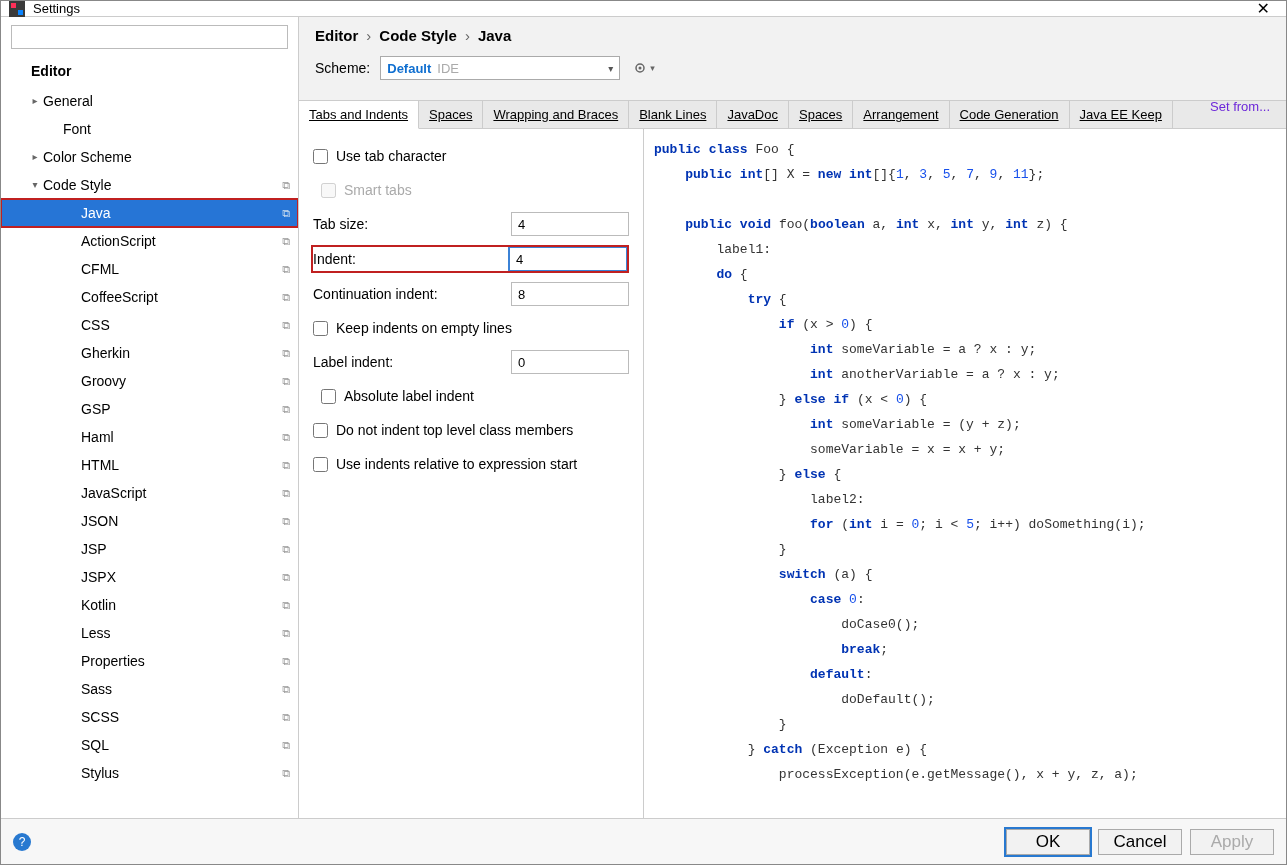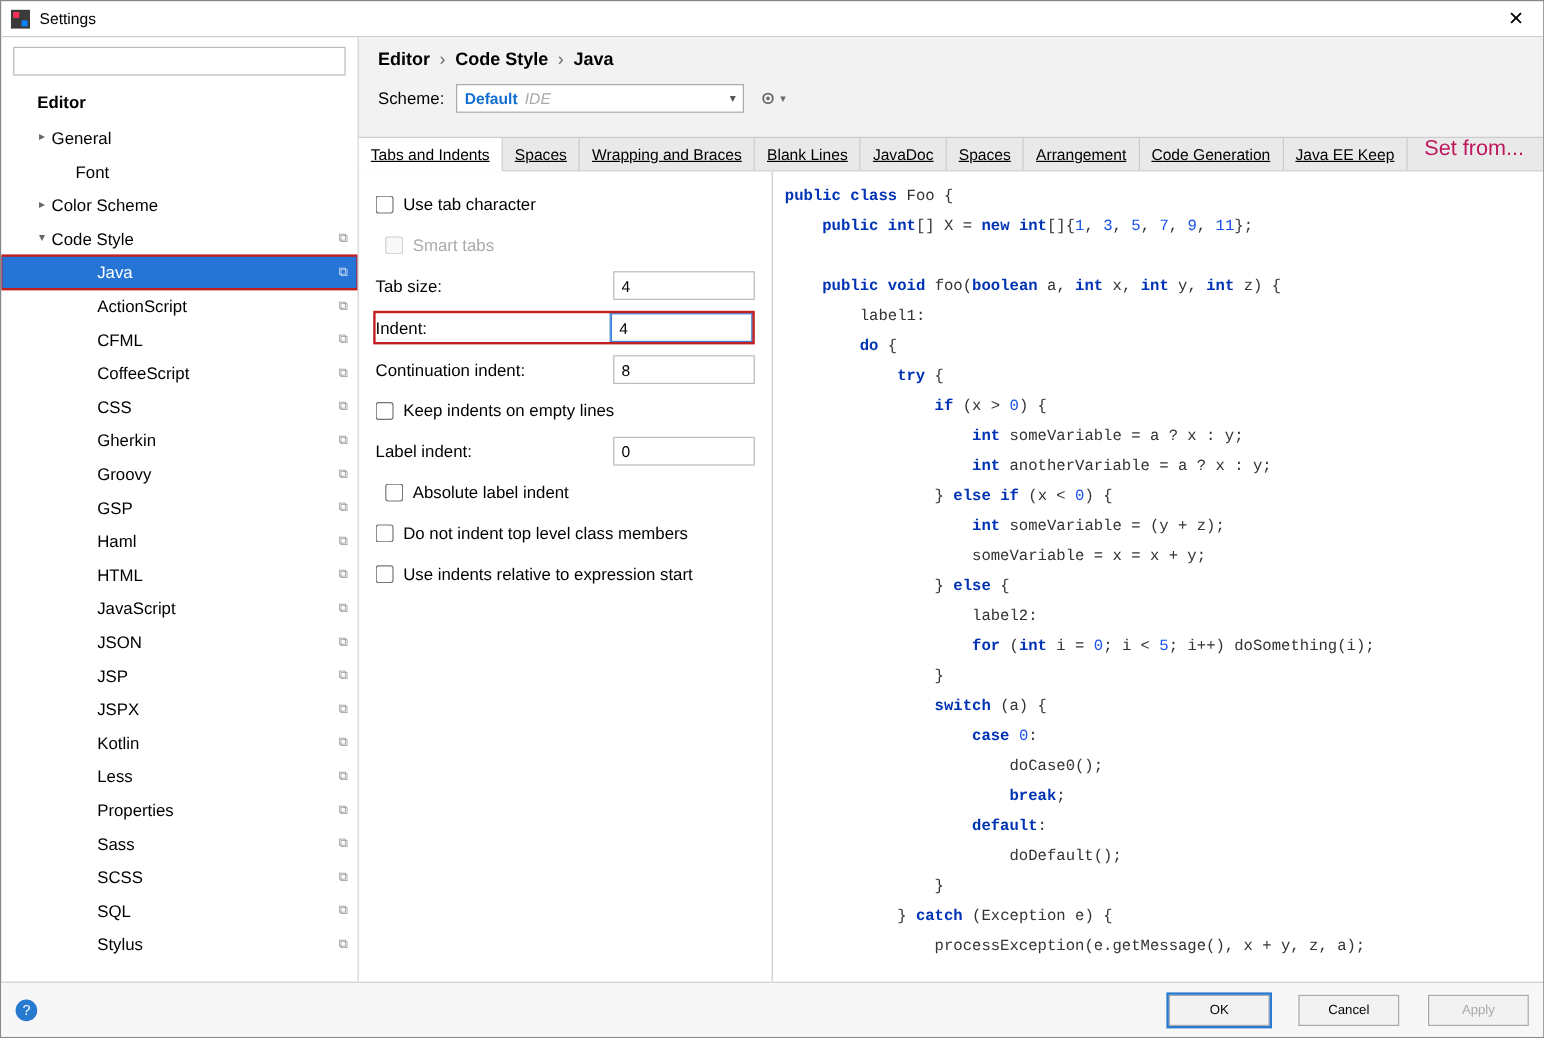--- a/index.html
+++ b/index.html
@@ -1,17 +1,17 @@
 <!DOCTYPE html>
 <html><head>
 <meta charset="utf-8">
 <style>
 * { box-sizing: border-box; margin: 0; padding: 0; }
 body { font-family: "Segoe UI", Arial, sans-serif; font-size: 13px; color: #000; background: #fff; width: 1287px; height: 865px; overflow: hidden; border: 1px solid #888; display: flex; flex-direction: column; }
-.titlebar { display: flex; align-items: center; height: 30px; padding: 0 8px; border-bottom: 1px solid #ccc; }
+.titlebar { display: flex; align-items: center; height: 16px; padding: 0 8px; border-bottom: 1px solid #ccc; }
 .titlebar .app-icon { width: 16px; height: 16px; margin-right: 8px; }
 .titlebar .title { flex: 1; font-size: 13px; }
 .titlebar .close { font-size: 16px; padding: 0 8px; cursor: pointer; }
 .main { display: flex; flex: 1; overflow: hidden; }
 .sidebar { width: 298px; border-right: 1px solid #ccc; display: flex; flex-direction: column; overflow: hidden; }
 .search-wrap { padding: 8px 10px 6px; }
 .search { width: 100%; height: 24px; border: 1px solid #bbb; padding: 0 4px 0 22px; background: #fff; position: relative; }
 .search-wrap { position: relative; }
 .search-icon { position: absolute; left: 14px; top: 13px; color: #888; font-size: 12px; pointer-events: none; }
 .tree { flex: 1; overflow: auto; padding-top: 4px; }
@@ -27,44 +27,44 @@
 .tree-item .copy-icon { color: #999; font-size: 11px; margin-left: 4px; }
 .tree-item.selected .copy-icon { color: #cde; }
 .content { flex: 1; display: flex; flex-direction: column; overflow: hidden; background: #f2f2f2; border-left: 0; }
 .content-header { padding: 10px 16px 6px; }
 .breadcrumb { font-size: 15px; font-weight: bold; display: flex; align-items: center; gap: 4px; }
 .breadcrumb .sep { color: #666; font-weight: normal; margin: 0 4px; }
 .scheme-row { display: flex; align-items: center; margin-top: 12px; margin-bottom: 8px; }
 .scheme-label { font-size: 14px; margin-right: 10px; }
 .scheme-select { width: 240px; height: 24px; border: 1px solid #aaa; background: #fff; display: flex; align-items: center; padding: 0 6px; position: relative; }
 .scheme-select .name { color: #106fd0; font-weight: bold; margin-right: 6px; }
-.scheme-select .ide { color: #aaa; font-style: italic; }
+.scheme-select .ide { color: #aaa; }
 .scheme-select .chev { position: absolute; right: 6px; color: #555; font-size: 10px; }
 .gear { margin-left: 12px; color: #666; cursor: pointer; display: flex; align-items: center; }
-.setfrom { position: absolute; right: 16px; top: 82px; color: #be185d; cursor: pointer; font-size: 18px; }
+.setfrom { position: absolute; right: 16px; top: 82px; color: #6d28d9; cursor: pointer; font-size: 13px; }
 .tabs { display: flex; border-top: 1px solid #ccc; border-bottom: 1px solid #ccc; background: #e9e9e9; margin-top: 6px; }
 .tab { padding: 6px 10px; border-right: 1px solid #ccc; cursor: pointer; font-size: 13px; white-space: nowrap; text-decoration: underline; }
 .tab.active { background: #fff; border-bottom: 1px solid #fff; margin-bottom: -1px; }
 .tab-body { flex: 1; display: flex; overflow: hidden; background: #fff; }
 .form-col { width: 344px; padding: 14px 14px 10px 14px; overflow: auto; }
 .form-row { display: flex; align-items: center; margin-bottom: 8px; min-height: 26px; }
 .form-row label.chk { display: flex; align-items: center; gap: 8px; font-size: 14px; }
 .form-row .chk input { width: 15px; height: 15px; }
 .form-row .indent { margin-left: 8px; }
 .form-row .txt-label { width: 210px; font-size: 14px; }
 .form-row .txt-input { width: 118px; height: 24px; border: 1px solid #bbb; padding: 0 6px; font-size: 13px; }
 .form-row.highlight { outline: 2px solid #c02020; outline-offset: -2px; padding: 2px; margin-left: -2px; }
 .form-row.highlight .txt-input { border: 1px solid #3b82d6; outline: 1px solid #3b82d6; }
 .preview { flex: 1; border-left: 1px solid #ccc; padding: 8px 10px; overflow: auto; font-family: "Consolas", "Courier New", monospace; font-size: 13px; line-height: 25px; white-space: pre; color: #333; }
 .preview .kw { color: #0033b3; font-weight: bold; }
 .preview .num { color: #1750eb; }
 .footer { height: 46px; border-top: 1px solid #ccc; display: flex; align-items: center; padding: 0 12px; background: #f7f7f7; }
 .footer .help { width: 18px; height: 18px; border-radius: 50%; background: #2879d0; color: #fff; font-size: 12px; display: flex; align-items: center; justify-content: center; cursor: pointer; }
 .footer .spacer { flex: 1; }
-.footer button { min-width: 84px; height: 26px; margin-left: 24px; border: 1px solid #aaa; background: #f2f2f2; cursor: pointer; font-size: 11px; }
+.footer button { min-width: 84px; height: 26px; margin-left: 8px; border: 1px solid #aaa; background: #f2f2f2; cursor: pointer; font-size: 17px; }
 .footer button.primary { outline: 2px solid #2879d0; }
 .footer button:disabled { color: #aaa; cursor: default; }
 .app-icon-svg { width:16px; height:16px; }
 </style>
 </head>
 <body>
 
 <div class="titlebar">
   <span class="app-icon">
     <svg class="app-icon-svg" viewBox="0 0 16 16">

